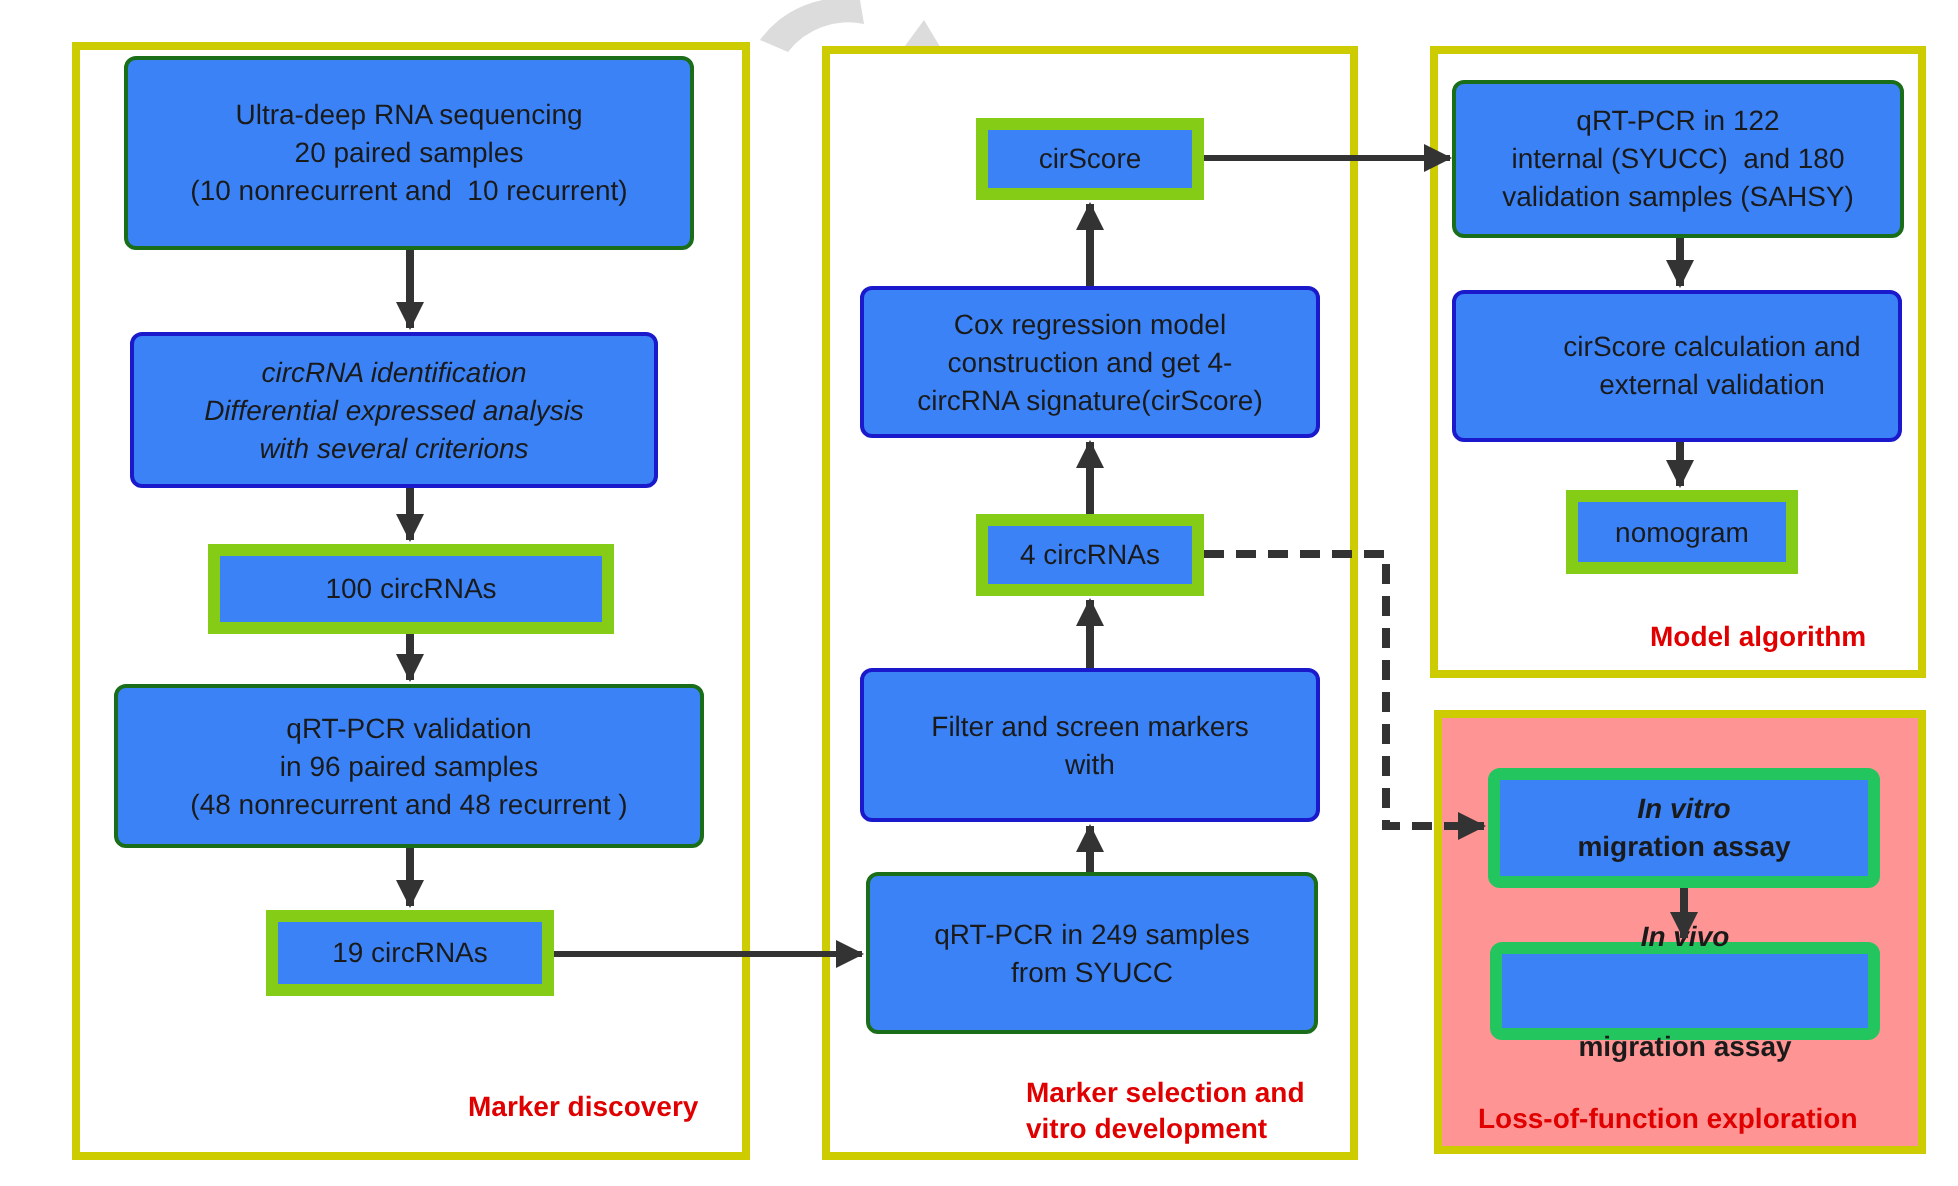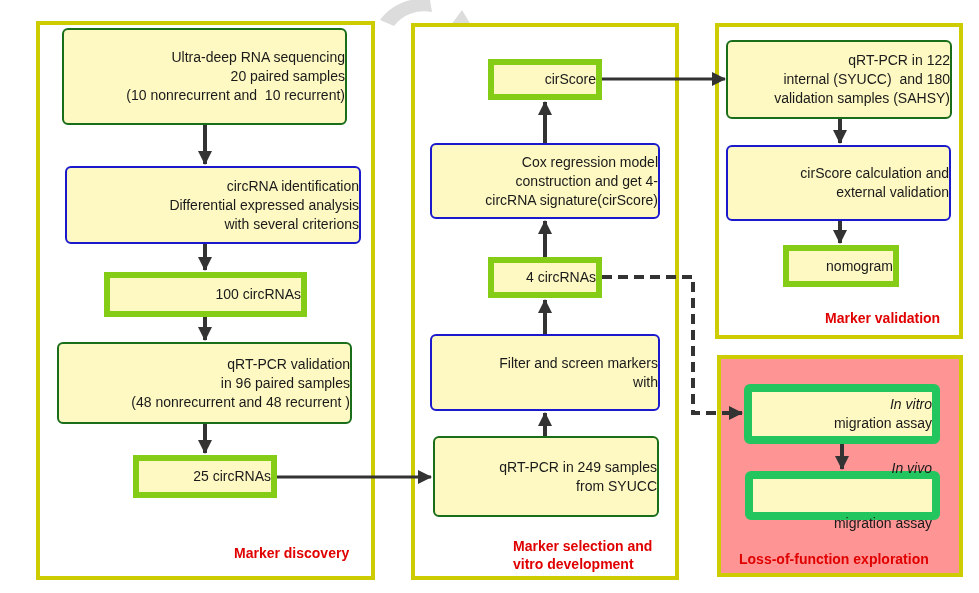--- a/index.html
+++ b/index.html
@@ -3,25 +3,25 @@
 <meta charset="utf-8">
 <style>
   html, body { margin: 0; padding: 0; background: #ffffff; }
   body { width: 979px; height: 593px; position: relative; overflow: hidden;
          font-family: "Liberation Sans", sans-serif; color: #1a1a1a; }
   .watermark { position: absolute; left: 370px; top: -40px; width: 110px; height: 80px; }
   .panel { position: absolute; box-sizing: border-box; border: 4px solid #cccc00; background: #ffffff; }
   .panel.pink { background: #ff9494; }
   .panel-label { position: absolute; color: #e00000; font-weight: bold; font-size: 14px;
                  text-align: left; line-height: 18px; }
-  .box { position: absolute; box-sizing: border-box; background: #fef9c3;
-         display: flex; flex-direction: column; align-items: flex-end; justify-content: center;
+  .box { position: absolute; box-sizing: border-box; background: #3b82f6;
+         display: flex; flex-direction: column; align-items: center; justify-content: center;
          text-align: center; font-size: 14px; line-height: 19px; }
   .box.green { border: 2px solid #1a6e1a; border-radius: 6px; }
-  .box.lgreen { border: 8px solid #22c55e; border-radius: 6px; }
+  .box.lgreen { border: 6px solid #22c55e; border-radius: 6px; font-weight: bold; }
   .box.blue  { border: 2px solid #1a1acc; border-radius: 6px; }
   .box.orange { border: 6px solid #84cc16; border-radius: 0; }
   .box span { display: block; white-space: pre; }
   .box .ital { font-style: italic; }
   svg.arrows { position: absolute; left: 0; top: 0; pointer-events: none; }
 </style>
 </head>
 <body>
 
 <svg class="watermark" viewBox="0 0 110 80">
@@ -30,35 +30,35 @@
 </svg>
 
 <div class="panel" style="left:36px; top:21px; width:339px; height:559px;"></div>
 <div class="panel-label" style="left:234px; top:544px;">Marker discovery</div>
 
 <div class="box green" style="left:62px; top:28px; width:285px; height:97px;">
   <span>Ultra-deep RNA sequencing</span>
   <span>20 paired samples</span>
   <span>(10 nonrecurrent and  10 recurrent)</span>
 </div>
-<div class="box blue" style="left:65px; top:166px; width:296px; height:78px;">
+<div class="box blue" style="left:65px; top:166px; width:264px; height:78px;font-style:italic;">
   <span>circRNA identification</span>
   <span>Differential expressed analysis</span>
   <span>with several criterions</span>
 </div>
 <div class="box orange" style="left:104px; top:272px; width:203px; height:45px;">
   <span>100 circRNAs</span>
 </div>
 <div class="box green" style="left:57px; top:342px; width:295px; height:82px;">
   <span>qRT-PCR validation</span>
   <span>in 96 paired samples</span>
   <span>(48 nonrecurrent and 48 recurrent )</span>
 </div>
 <div class="box orange" style="left:133px; top:455px; width:144px; height:43px;">
-  <span>25 circRNAs</span>
+  <span>19 circRNAs</span>
 </div>
 
 <div class="panel" style="left:411px; top:23px; width:268px; height:557px;"></div>
 <div class="panel-label" style="left:513px; top:537px;">
   <div>Marker selection and</div>
   <div>vitro development</div>
 </div>
 
 <div class="box orange" style="left:488px; top:59px; width:114px; height:41px;">
   <span>cirScore</span>
@@ -74,21 +74,21 @@
 <div class="box blue" style="left:430px; top:334px; width:230px; height:77px;">
   <span>Filter and screen markers</span>
   <span>with</span>
 </div>
 <div class="box green" style="left:433px; top:436px; width:226px; height:81px;">
   <span>qRT-PCR in 249 samples</span>
   <span>from SYUCC</span>
 </div>
 
 <div class="panel" style="left:715px; top:23px; width:248px; height:316px;"></div>
-<div class="panel-label" style="left:825px; top:309px;">Marker validation</div>
+<div class="panel-label" style="left:825px; top:309px;">Model algorithm</div>
 
 <div class="box green" style="left:726px; top:40px; width:226px; height:79px;">
   <span>qRT-PCR in 122</span>
   <span>internal (SYUCC)  and 180</span>
   <span>validation samples (SAHSY)</span>
 </div>
 <div class="box blue" style="left:726px; top:145px; width:225px; height:76px;padding-left:35px;">
   <span>cirScore calculation and</span>
   <span>external validation</span>
 </div>

